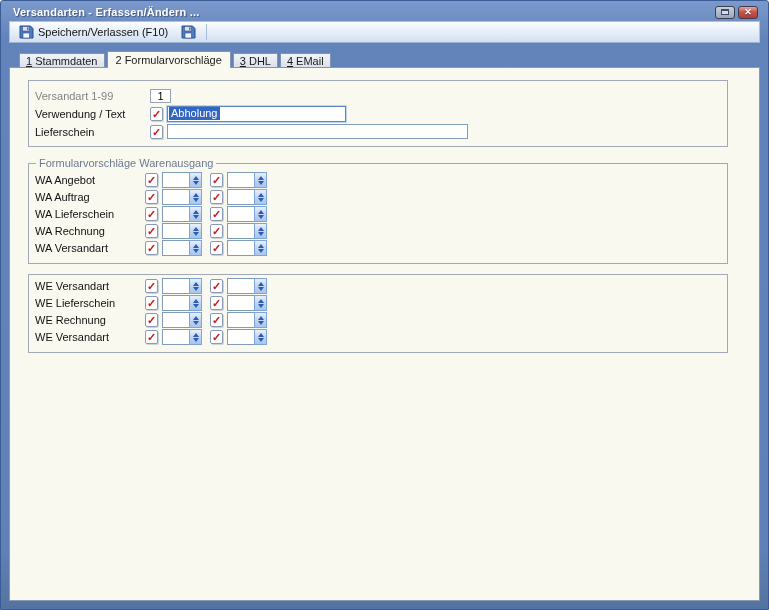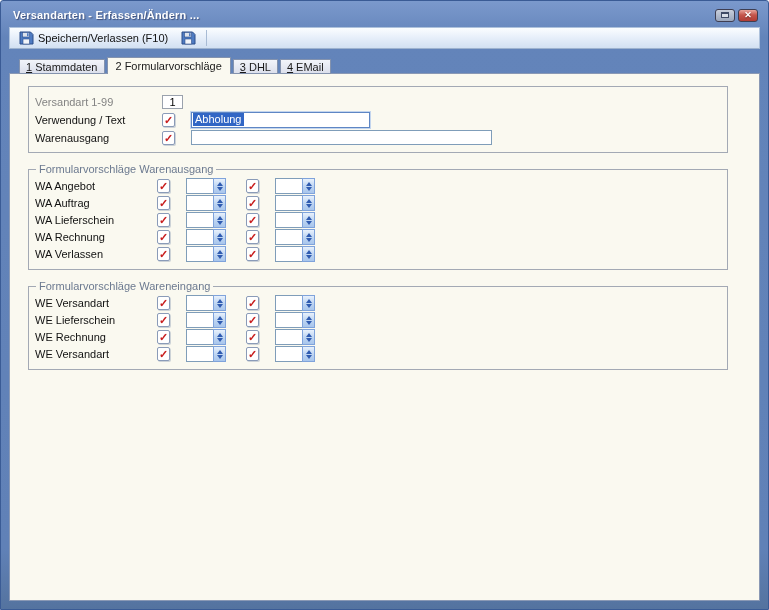--- a/index.html
+++ b/index.html
@@ -10,21 +10,21 @@
     width:769px; height:610px;
     border:1px solid #3A5B95;
     background:linear-gradient(180deg,#7B99CC 0%,#6384BA 6%,#6081B7 90%,#54739F 100%);
     padding:0 8px 8px 8px;
     display:flex; flex-direction:column;
     border-radius:3px 3px 0 0;
   }
 
   
   .titlebar {
-    height:26px; display:flex; align-items:center;
+    height:20px; display:flex; align-items:center;
     padding:2px 2px 0 4px; color:#fff; font-weight:bold;
     text-shadow:1px 1px 1px rgba(0,0,30,.45);
   }
   .titlebar .title { flex:1; letter-spacing:.2px; }
   .win-btn {
     width:20px; height:13px; margin-left:3px; border-radius:3px;
     border:1px solid #3E3E52; display:inline-flex; align-items:center; justify-content:center;
     cursor:pointer; padding:0;
   }
   .win-btn.restore { background:linear-gradient(180deg,#C9CFDC,#9AA6BC); }
@@ -76,21 +76,21 @@
   }
 
   .gbox {
     border:1px solid #A3A9B4; width:700px; padding:5px 6px 5px 6px; background:#FAF9F0;
   }
   fieldset.gbox { padding:2px 6px 6px 6px; margin-top:10px; }
   fieldset.gbox legend {
     color:#6C7A90; padding:0 3px; margin-left:1px; font-size:11px;margin-top:13px;
   }
 
-  .frow { display:flex; align-items:center; height:16px; margin:1px 0;gap:12px; }
+  .frow { display:flex; align-items:center; height:16px; margin:1px 0; }
   .flabel  { width:115px; color:#111; }
   .flabel2 { width:110px; color:#111; }
   .flabel.disabled { color:#838383; }
 
   input.txt {
     height:15px; border:1px solid #7F9DB9; background:#fff;
     font-family:inherit; font-size:11px; padding:0 2px; color:#000;
   }
   input.small { width:21px; height:14px; text-align:center; border-color:#9AA2AD; }
 
@@ -190,21 +190,21 @@
       <div class="frow">
         <span class="flabel">Verwendung / Text</span>
         <span class="chk">
             <span>✓</span>
           </span>
         <span class="txtbox verwendung">
           <span class="sel-text">Abholung</span>
         </span>
       </div>
       <div class="frow">
-        <span class="flabel">Warenausgang</span>
+        <span class="flabel">Lieferschein</span>
         <span class="chk">
             <span>✓</span>
           </span>
         <input class="txt" style="width: 301px;" value="">
       </div>
     </div>
 
     <fieldset class="gbox">
       <legend>Formularvorschläge Warenausgang</legend>
 
@@ -294,21 +294,21 @@
           </span>
         <span class="spin">
             <input style="">
             <span class="spinbtn">
               <span class="up"></span>
               <span class="down"></span>
             </span>
           </span>
       </div>
       <div class="frow">
-        <span class="flabel2">WA Verlassen</span>
+        <span class="flabel2">WA Versandart</span>
         <span class="chk">
             <span>✓</span>
           </span>
         <span class="spin">
             <input style="">
             <span class="spinbtn">
               <span class="up"></span>
               <span class="down"></span>
             </span>
           </span>
@@ -319,21 +319,20 @@
             <input style="">
             <span class="spinbtn">
               <span class="up"></span>
               <span class="down"></span>
             </span>
           </span>
       </div>
     </fieldset>
 
     <fieldset class="gbox">
-      <legend>Formularvorschläge Wareneingang</legend>
 
       <div class="frow">
         <span class="flabel2">WE Versandart</span>
         <span class="chk">
             <span>✓</span>
           </span>
         <span class="spin">
             <input style="">
             <span class="spinbtn">
               <span class="up"></span>

